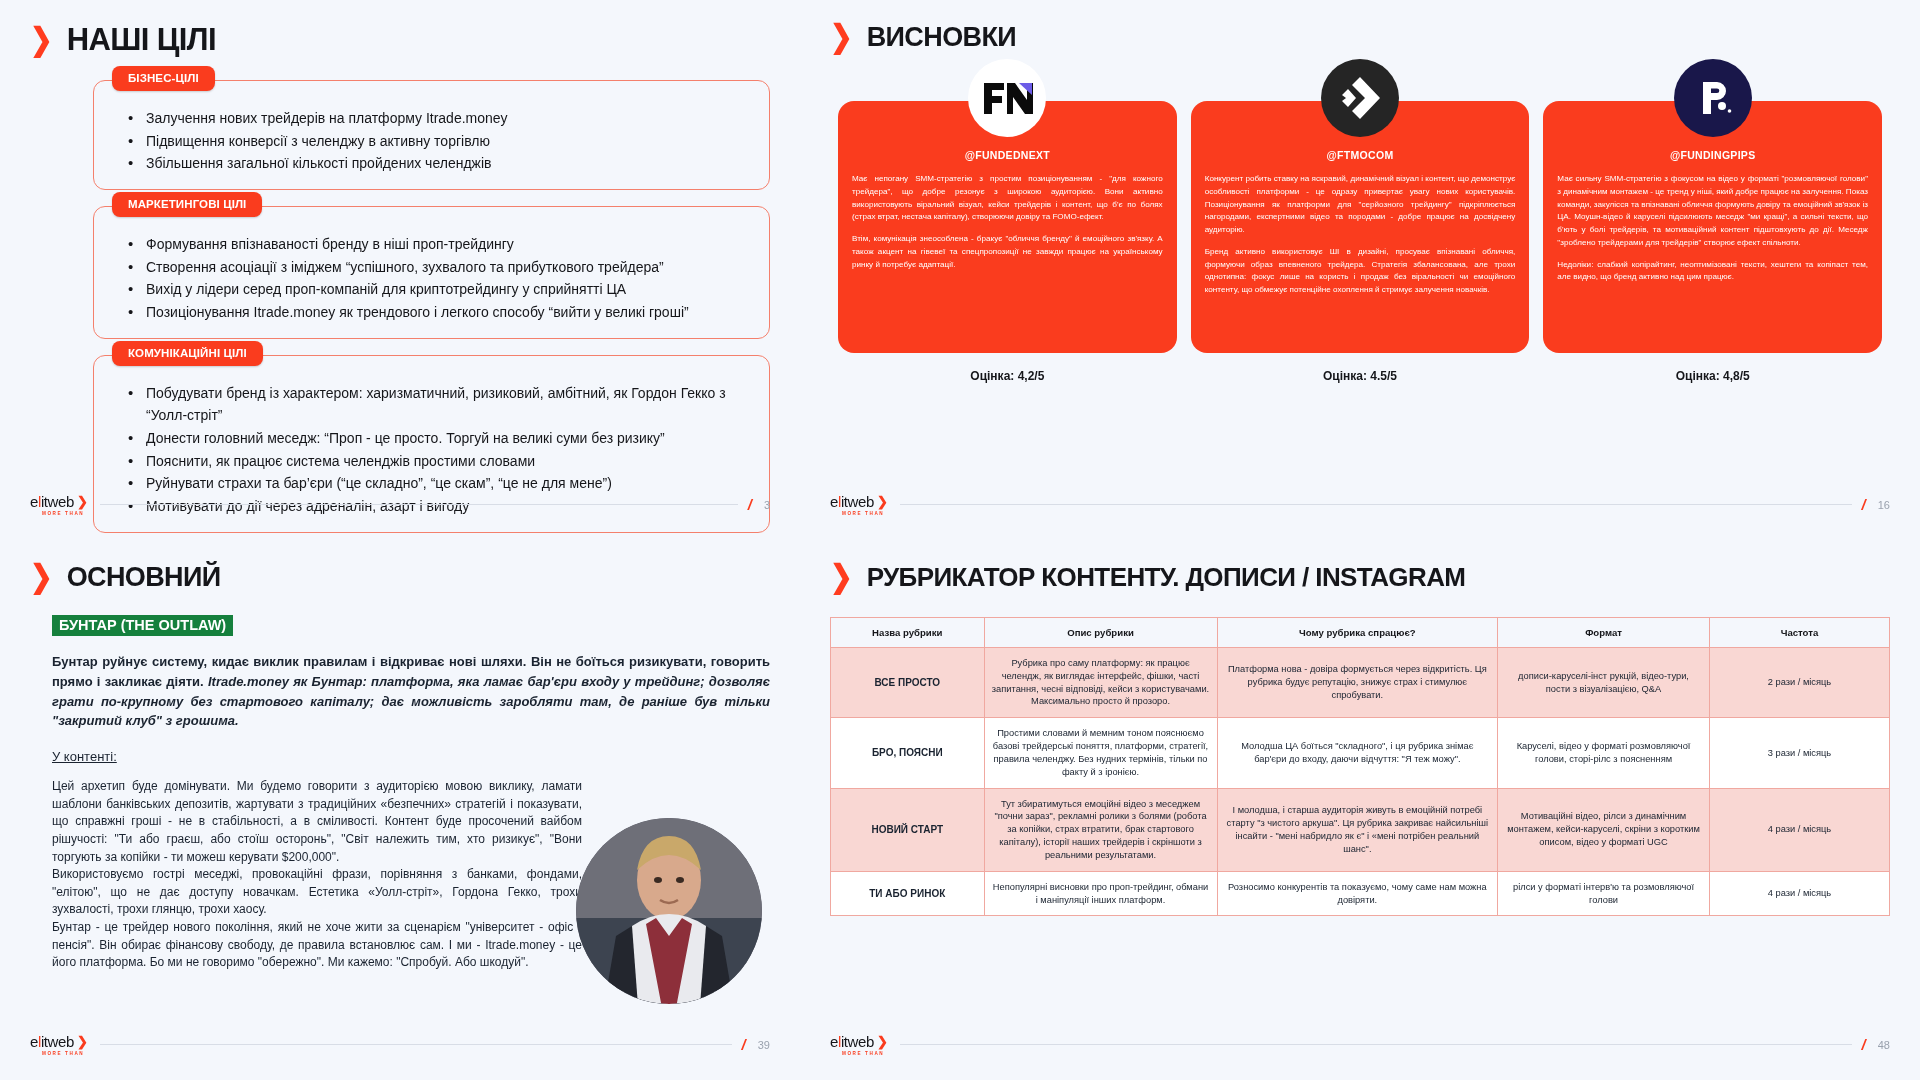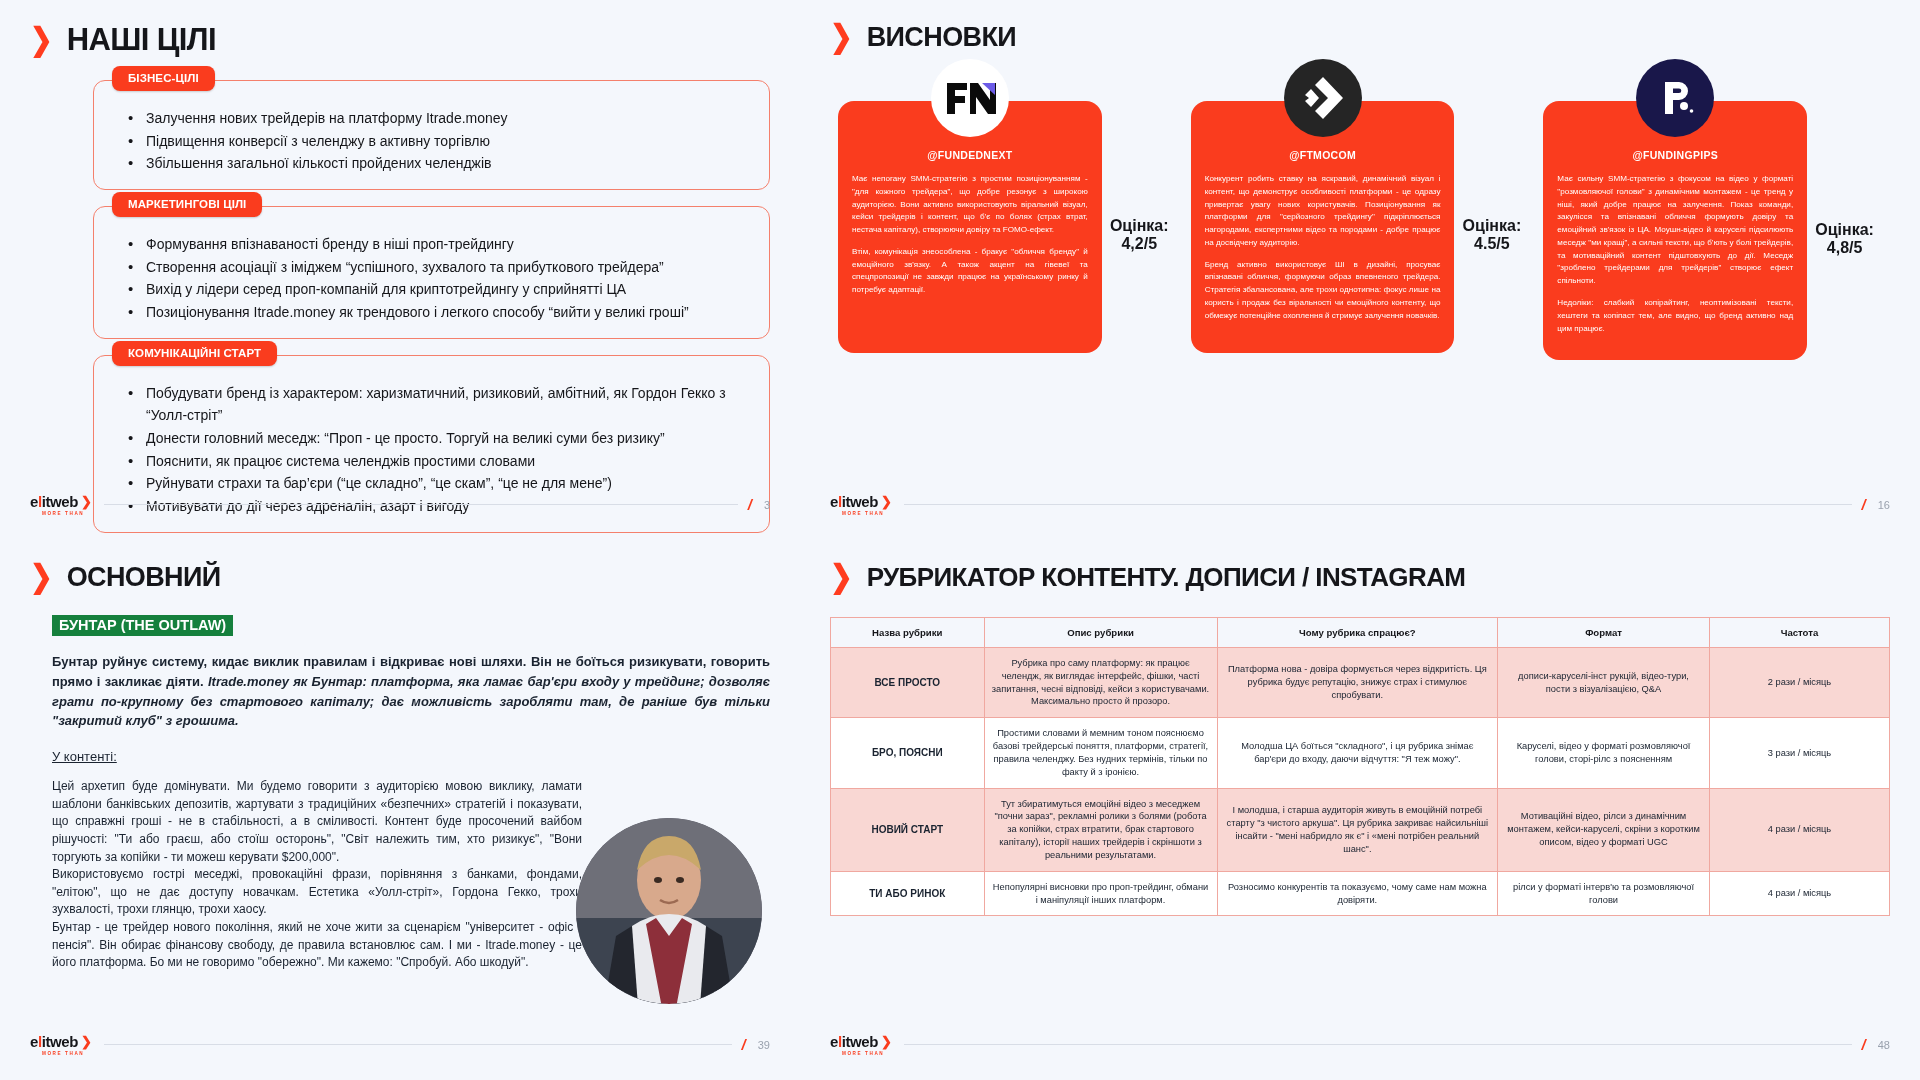--- a/index.html
+++ b/index.html
@@ -58,50 +58,50 @@
     font-size: 15px; color: #15161a;
   }
 
   
   .foot {
     position: absolute; left: 30px; right: 30px; bottom: 24px;
     display: flex; align-items: center; gap: 0;
   }
   .logo { display: flex; flex-direction: column; align-items: flex-start; }
   .logo-row { display: flex; align-items: center; gap: 3px; }
-  .logo-txt { font-size: 15px; font-weight: 700; color: #15161a; letter-spacing: -0.4px; }
+  .logo-txt { font-size: 15px; font-weight: 400; color: #15161a; letter-spacing: -0.4px; }
   .logo-txt .i { color: #fa3c1e; }
   .logo-chev { color: #fa3c1e; font-size: 13px; font-weight: 900; }
   .logo-sub { font-size: 4.6px; font-weight: 800; color: #fa3c1e; letter-spacing: 1.6px; margin-top: 1px; margin-left: 12px; }
   .foot-rule { flex: 1; height: 1px; background: #d8dde6; margin: 0 10px 0 12px; }
   .foot-slash { color: #fa3c1e; font-weight: 800; font-style: italic; font-size: 15px; margin-right: 12px; }
   .foot-num { color: #9aa2ae; font-size: 11px; }
 
   
   .cards { display: flex; gap: 14px; margin-top: 48px; padding: 0 8px; align-items: flex-start; }
-  .card-wrap { flex: 1; display: flex; align-items: center; }
+  .card-wrap { flex: 1; display: flex; flex-direction: column; align-items: center; }
   .card {
     position: relative; width: 100%; background: #fa3c1e;
     border-radius: 16px; padding: 48px 14px 16px 14px; min-height: 252px;
   }
   .avatar {
     position: absolute; top: -42px; left: 50%; transform: translateX(-50%);
     width: 78px; height: 78px; border-radius: 50%;
     display: flex; align-items: center; justify-content: center;
     overflow: hidden;
   }
   .card-handle {
     text-align: center; color: #fff; font-size: 10.5px; font-weight: 800;
     letter-spacing: 0.3px; margin-bottom: 12px;
   }
   .card p {
     color: #fff; font-size: 8.1px; line-height: 1.58; text-align: justify;
     margin-bottom: 9px; font-family: "Liberation Sans", sans-serif;
   }
-  .rating { margin-top: 16px; font-size: 16px; font-weight: 700; color: #15161a; text-align: center; }
+  .rating { margin-top: 16px; font-size: 12px; font-weight: 700; color: #15161a; text-align: center; }
 
   
   .arch-tag {
     display: inline-block; background: #15803d; color: #fff;
     font-size: 14.5px; font-weight: 700; padding: 2px 7px 3px 7px; margin-top: 22px;
   }
   .arch-lead {
     margin-top: 16px; font-size: 13px; line-height: 1.52;
     color: #1a2330; text-align: justify; font-family: "Liberation Sans", sans-serif; font-weight: bold;
   }
@@ -165,21 +165,21 @@
         <div class="goaltag">МАРКЕТИНГОВІ ЦІЛІ</div>
         <ul>
           <li>Формування впізнаваності бренду в ніші проп-трейдингу</li>
           <li>Створення асоціації з іміджем “успішного, зухвалого та прибуткового трейдера”</li>
           <li>Вихід у лідери серед проп-компаній для криптотрейдингу у сприйнятті ЦА</li>
           <li>Позиціонування Itrade.money як трендового і легкого способу “вийти у великі гроші”</li>
         </ul>
       </div>
 
       <div class="goalbox">
-        <div class="goaltag">КОМУНІКАЦІЙНІ СТАРТ</div>
+        <div class="goaltag">КОМУНІКАЦІЙНІ ЦІЛІ</div>
         <ul>
           <li>Побудувати бренд із характером: харизматичний, ризиковий, амбітний, як Гордон Гекко з “Уолл-стріт”</li>
           <li>Донести головний меседж: “Проп - це просто. Торгуй на великі суми без ризику”</li>
           <li>Пояснити, як працює система челенджів простими словами</li>
           <li>Руйнувати страхи та бар’єри (“це складно”, “це скам”, “це не для мене”)</li>
           <li>Мотивувати до дії через адреналін, азарт і вигоду</li>
         </ul>
       </div>
     </div>
 

